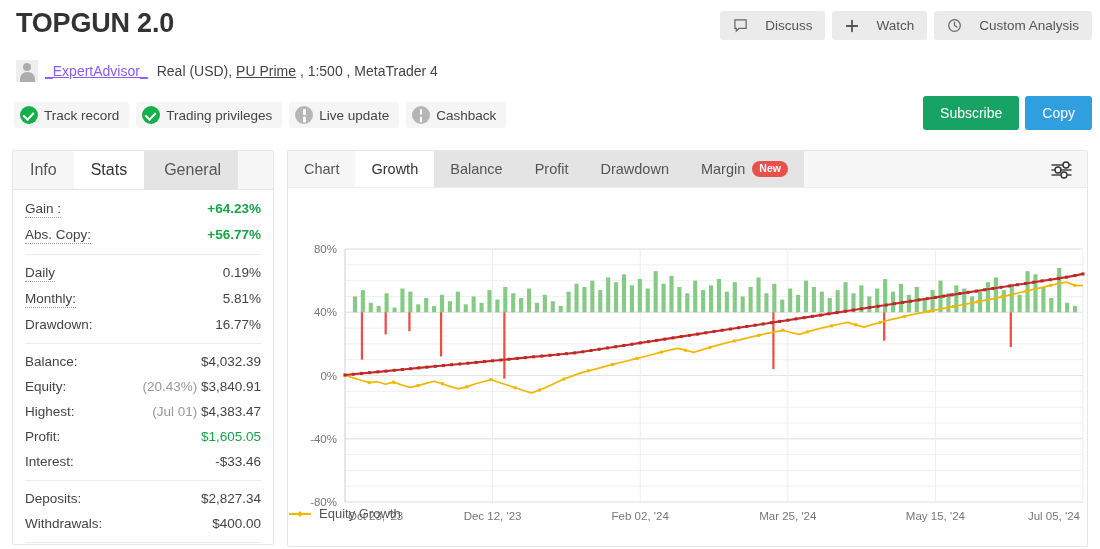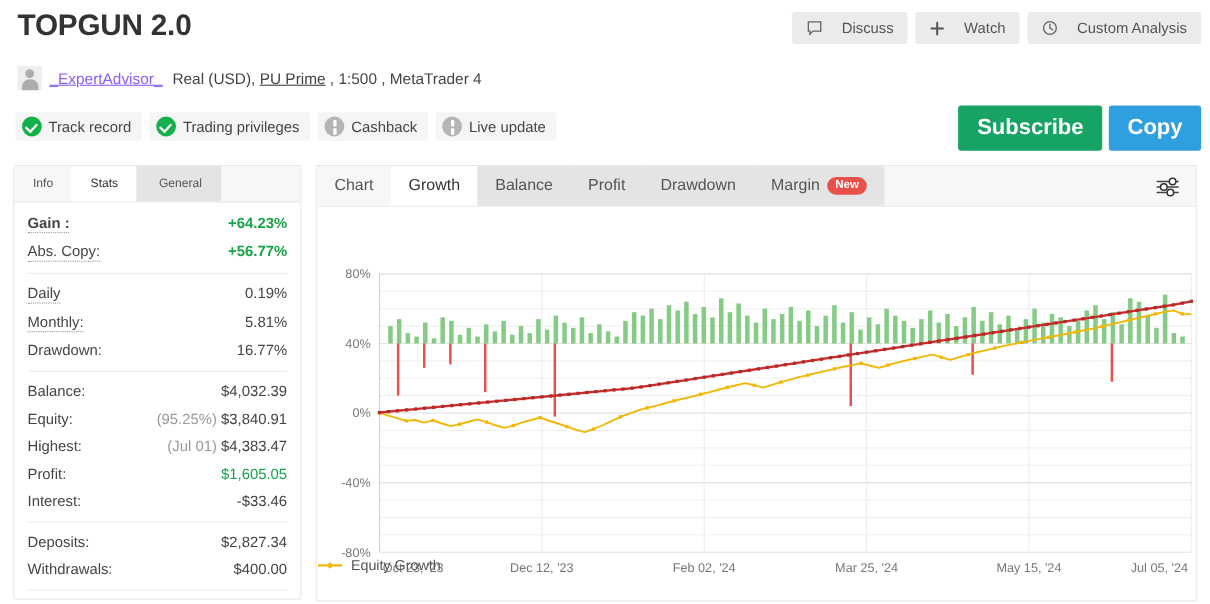--- a/index.html
+++ b/index.html
@@ -62,46 +62,46 @@
   .topbtns { position: absolute; right: 8px; top: 11px; display: flex; gap: 7px; }
   .tbtn {
     display: flex; align-items: center; gap: 17px;
     background: #ebebeb; border-radius: 3px; padding: 7px 13px;
     font-size: 13.5px; color: #555; cursor: pointer; white-space: nowrap;
   }
   .tbtn svg { display: block; }
 
   .actbtns { position: absolute; right: 8px; top: 96px; display: flex; gap: 6px; }
   .abtn {
-    border-radius: 3px; padding: 9px 17px; font-size: 20px; font-weight: bold;
+    border-radius: 3px; padding: 9px 17px; font-size: 14px; font-weight: normal;
     color: #fff; cursor: pointer; white-space: nowrap;
   }
 
   
   .sidebar {
     position: absolute; left: 12px; top: 150px; width: 262px; height: 395px;
     background: #fff; border: 1px solid #e6e6e6; border-radius: 2px;
   }
   .tabs { display: flex; background: #f7f7f7; border-bottom: 1px solid #e6e6e6; }
   .tab {
-    padding: 10px 17px; font-size: 11px; color: #555; cursor: pointer;
+    padding: 10px 17px; font-size: 16px; color: #555; cursor: pointer;
     background: #f7f7f7;
   }
   .tab.active { background: #ffffff; color: #333; }
   .tab.alt { background: #e4e4e4; padding-left: 20px; }
 
   .stats { padding: 6px 12px 0 12px; }
   .srow {
     display: flex; justify-content: space-between; align-items: baseline;
     font-size: 13.5px; color: #444; padding: 4px 0; line-height: 17px;
   }
   .srow .k { white-space: nowrap; }
   .srow .v { white-space: nowrap; text-align: right; }
   .dotted { border-bottom: 1px dotted #999; cursor: pointer; }
-  .bold { font-weight: bold; }
+  .bold { font-weight: normal; }
   .green { color: #18a34a; font-weight: bold; }
   .green-n { color: #18a34a; }
   .muted { color: #999; }
   .sep { height: 1px; background: #ececec; margin: 6px 0 5px 0; }
 
   
   .panel {
     position: absolute; left: 287px; top: 150px; width: 801px; height: 397px;
     background: #fff; border: 1px solid #e6e6e6; border-radius: 2px;
   }
@@ -150,25 +150,25 @@
       <div class="badge">
         <span class="bdot ok"></span>
         <span>Track record</span>
       </div>
       <div class="badge">
         <span class="bdot ok"></span>
         <span>Trading privileges</span>
       </div>
       <div class="badge">
         <span class="bdot warn"></span>
-        <span>Cashback</span>
+        <span>Live update</span>
       </div>
       <div class="badge">
         <span class="bdot warn"></span>
-        <span>Live update</span>
+        <span>Cashback</span>
       </div>
     </div>
 
     <div class="topbtns">
       <div class="tbtn">
         <span>
           <svg width="15" height="15" viewBox="0 0 16 16">
               <path d="M2 2h12v9H6.5L3.5 14v-3H2z" fill="none" stroke="#666" stroke-width="1.3"></path>
             </svg>
         </span>
@@ -234,21 +234,21 @@
 
       <div class="sep"></div>
 
       <div class="srow">
         <span class="k">Balance:</span>
         <span class="v">$4,032.39</span>
       </div>
       <div class="srow">
         <span class="k">Equity:</span>
         <span class="v">
-          <span class="muted">(95.25%)</span>
+          <span class="muted">(20.43%)</span>
           <span>$3,840.91</span>
         </span>
       </div>
       <div class="srow">
         <span class="k">Highest:</span>
         <span class="v">
           <span class="muted">(Jul 01)</span>
           <span>$4,383.47</span>
         </span>
       </div>

